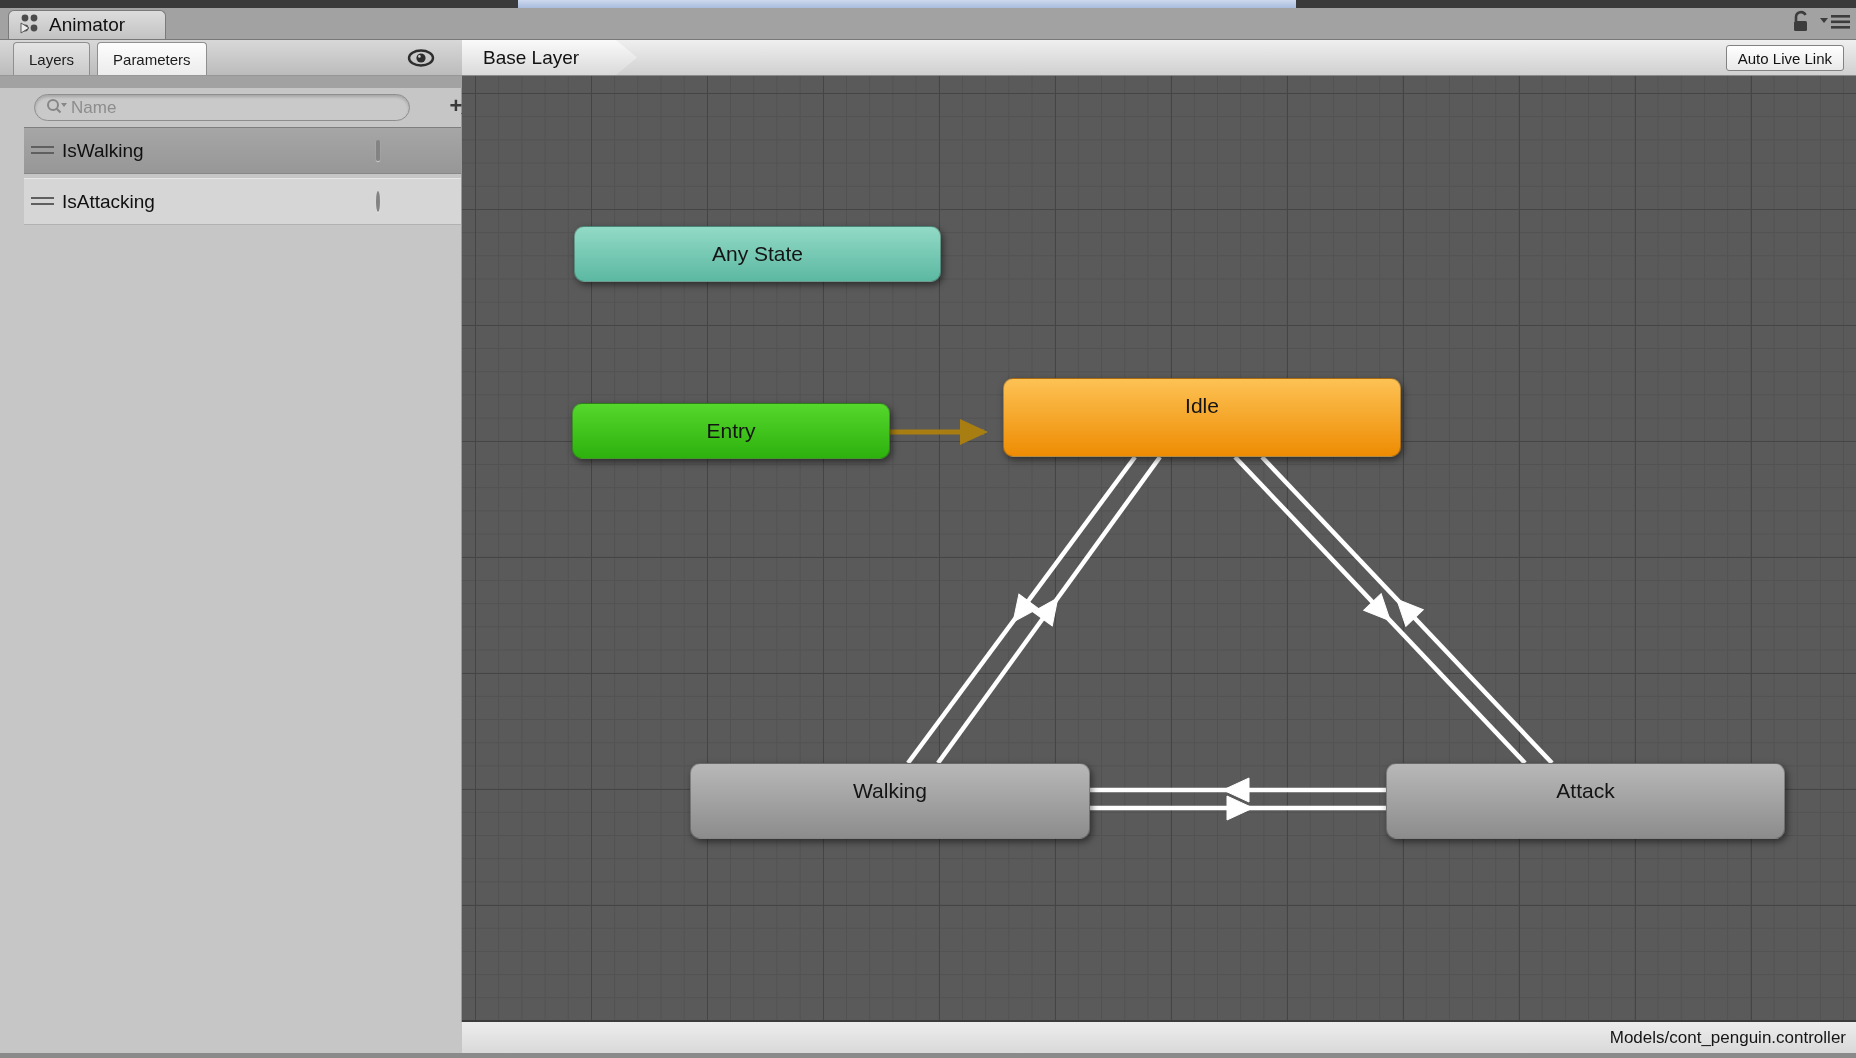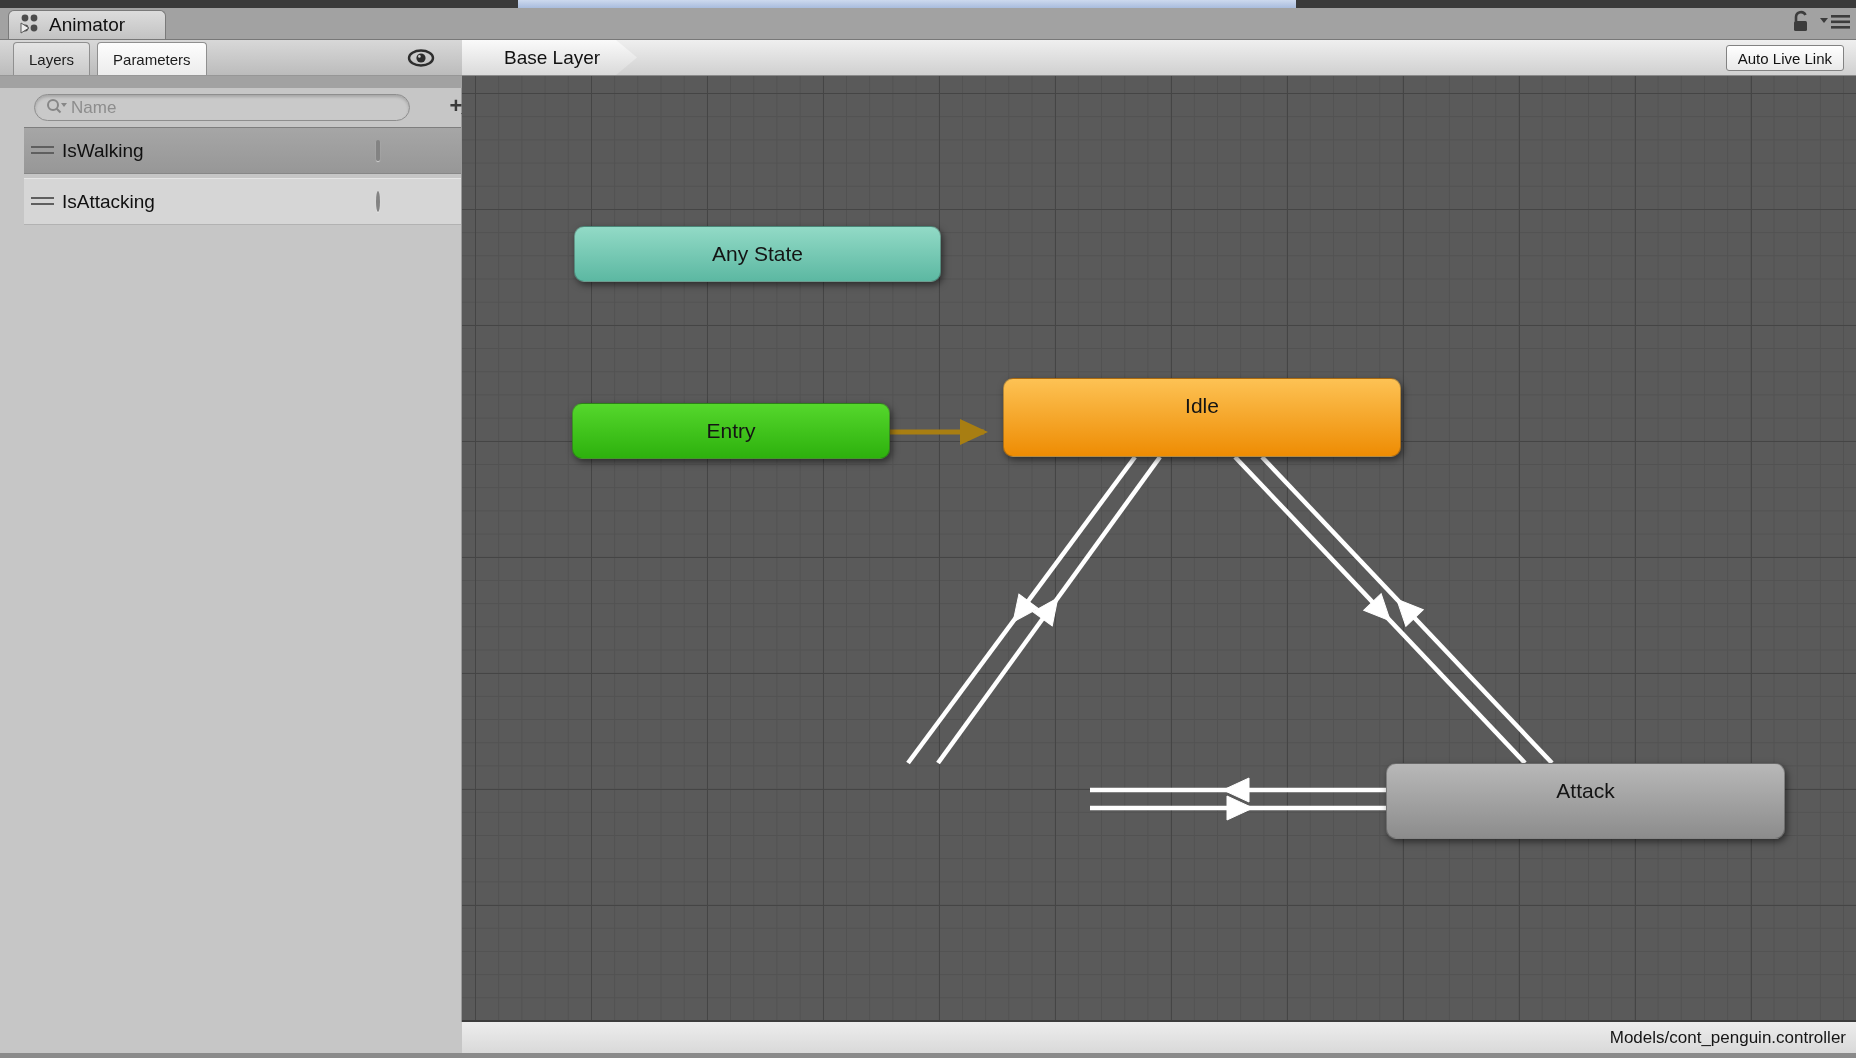--- a/index.html
+++ b/index.html
@@ -30,21 +30,21 @@
     background:linear-gradient(#d8d8d8,#bcbcbc); border-bottom:1px solid #979797;
     display:flex; align-items:flex-end; }
   .tab { height:27px; border:1px solid #8f8f8f; border-bottom:none; border-radius:4px 4px 0 0;
     padding:16px 15px; font-size:15px; display:flex; align-items:center; color:#1c1c1c; }
   .tab.inactive { background:linear-gradient(#e4e4e4,#c9c9c9); margin-left:13px; }
   .tab.active { background:linear-gradient(#fdfdfd,#ececec); margin-left:7px; }
   .eye-wrap { position:absolute; right:26px; top:8px; }
 
   .canvas-toolbar { position:absolute; left:462px; top:0; width:1394px; height:36px;
     background:linear-gradient(#efefef,#d0d0d0); border-bottom:1px solid #8a8a8a; }
-  .breadcrumb { position:absolute; left:0; top:0; height:35px; width:176px; padding-left:42px;
+  .breadcrumb { position:absolute; left:0; top:0; height:35px; width:176px; padding-left:21px;
     clip-path:polygon(0 0,154px 0,175px 50%,154px 100%,0 100%);
     background:linear-gradient(#fafafa,#dadada); display:flex; align-items:center;
     font-size:19px; color:#111; }
   .auto-live-link { position:absolute; right:12px; top:5px; height:26px; padding:0 11px;
     background:linear-gradient(#ffffff,#e9e9e9); border:1px solid #828282; border-radius:3px;
     font-size:15px; display:flex; align-items:center; color:#111; }
 
   
   .left-panel { position:absolute; left:0; top:88px; width:462px; height:977px;
     background:#c6c6c6; border-right:1px solid #9a9a9a;padding-left:24px; }
@@ -256,20 +256,23 @@
 
   <div class="node node-anystate vcenter">
     <span>Any State</span>
   </div>
   <div class="node node-entry vcenter">
     <span>Entry</span>
   </div>
   <div class="node node-idle vtop">
     <span>Idle</span>
   </div>
+  <div class="node node-walking vtop">
+    <span>Walking</span>
+  </div>
   <div class="node node-attack vtop">
     <span>Attack</span>
   </div>
 </div>
 
 <div class="status-bar">
   <div class="status-left"></div>
   <div class="status-right">
     <span>Models/cont_penguin.controller</span>
   </div>

